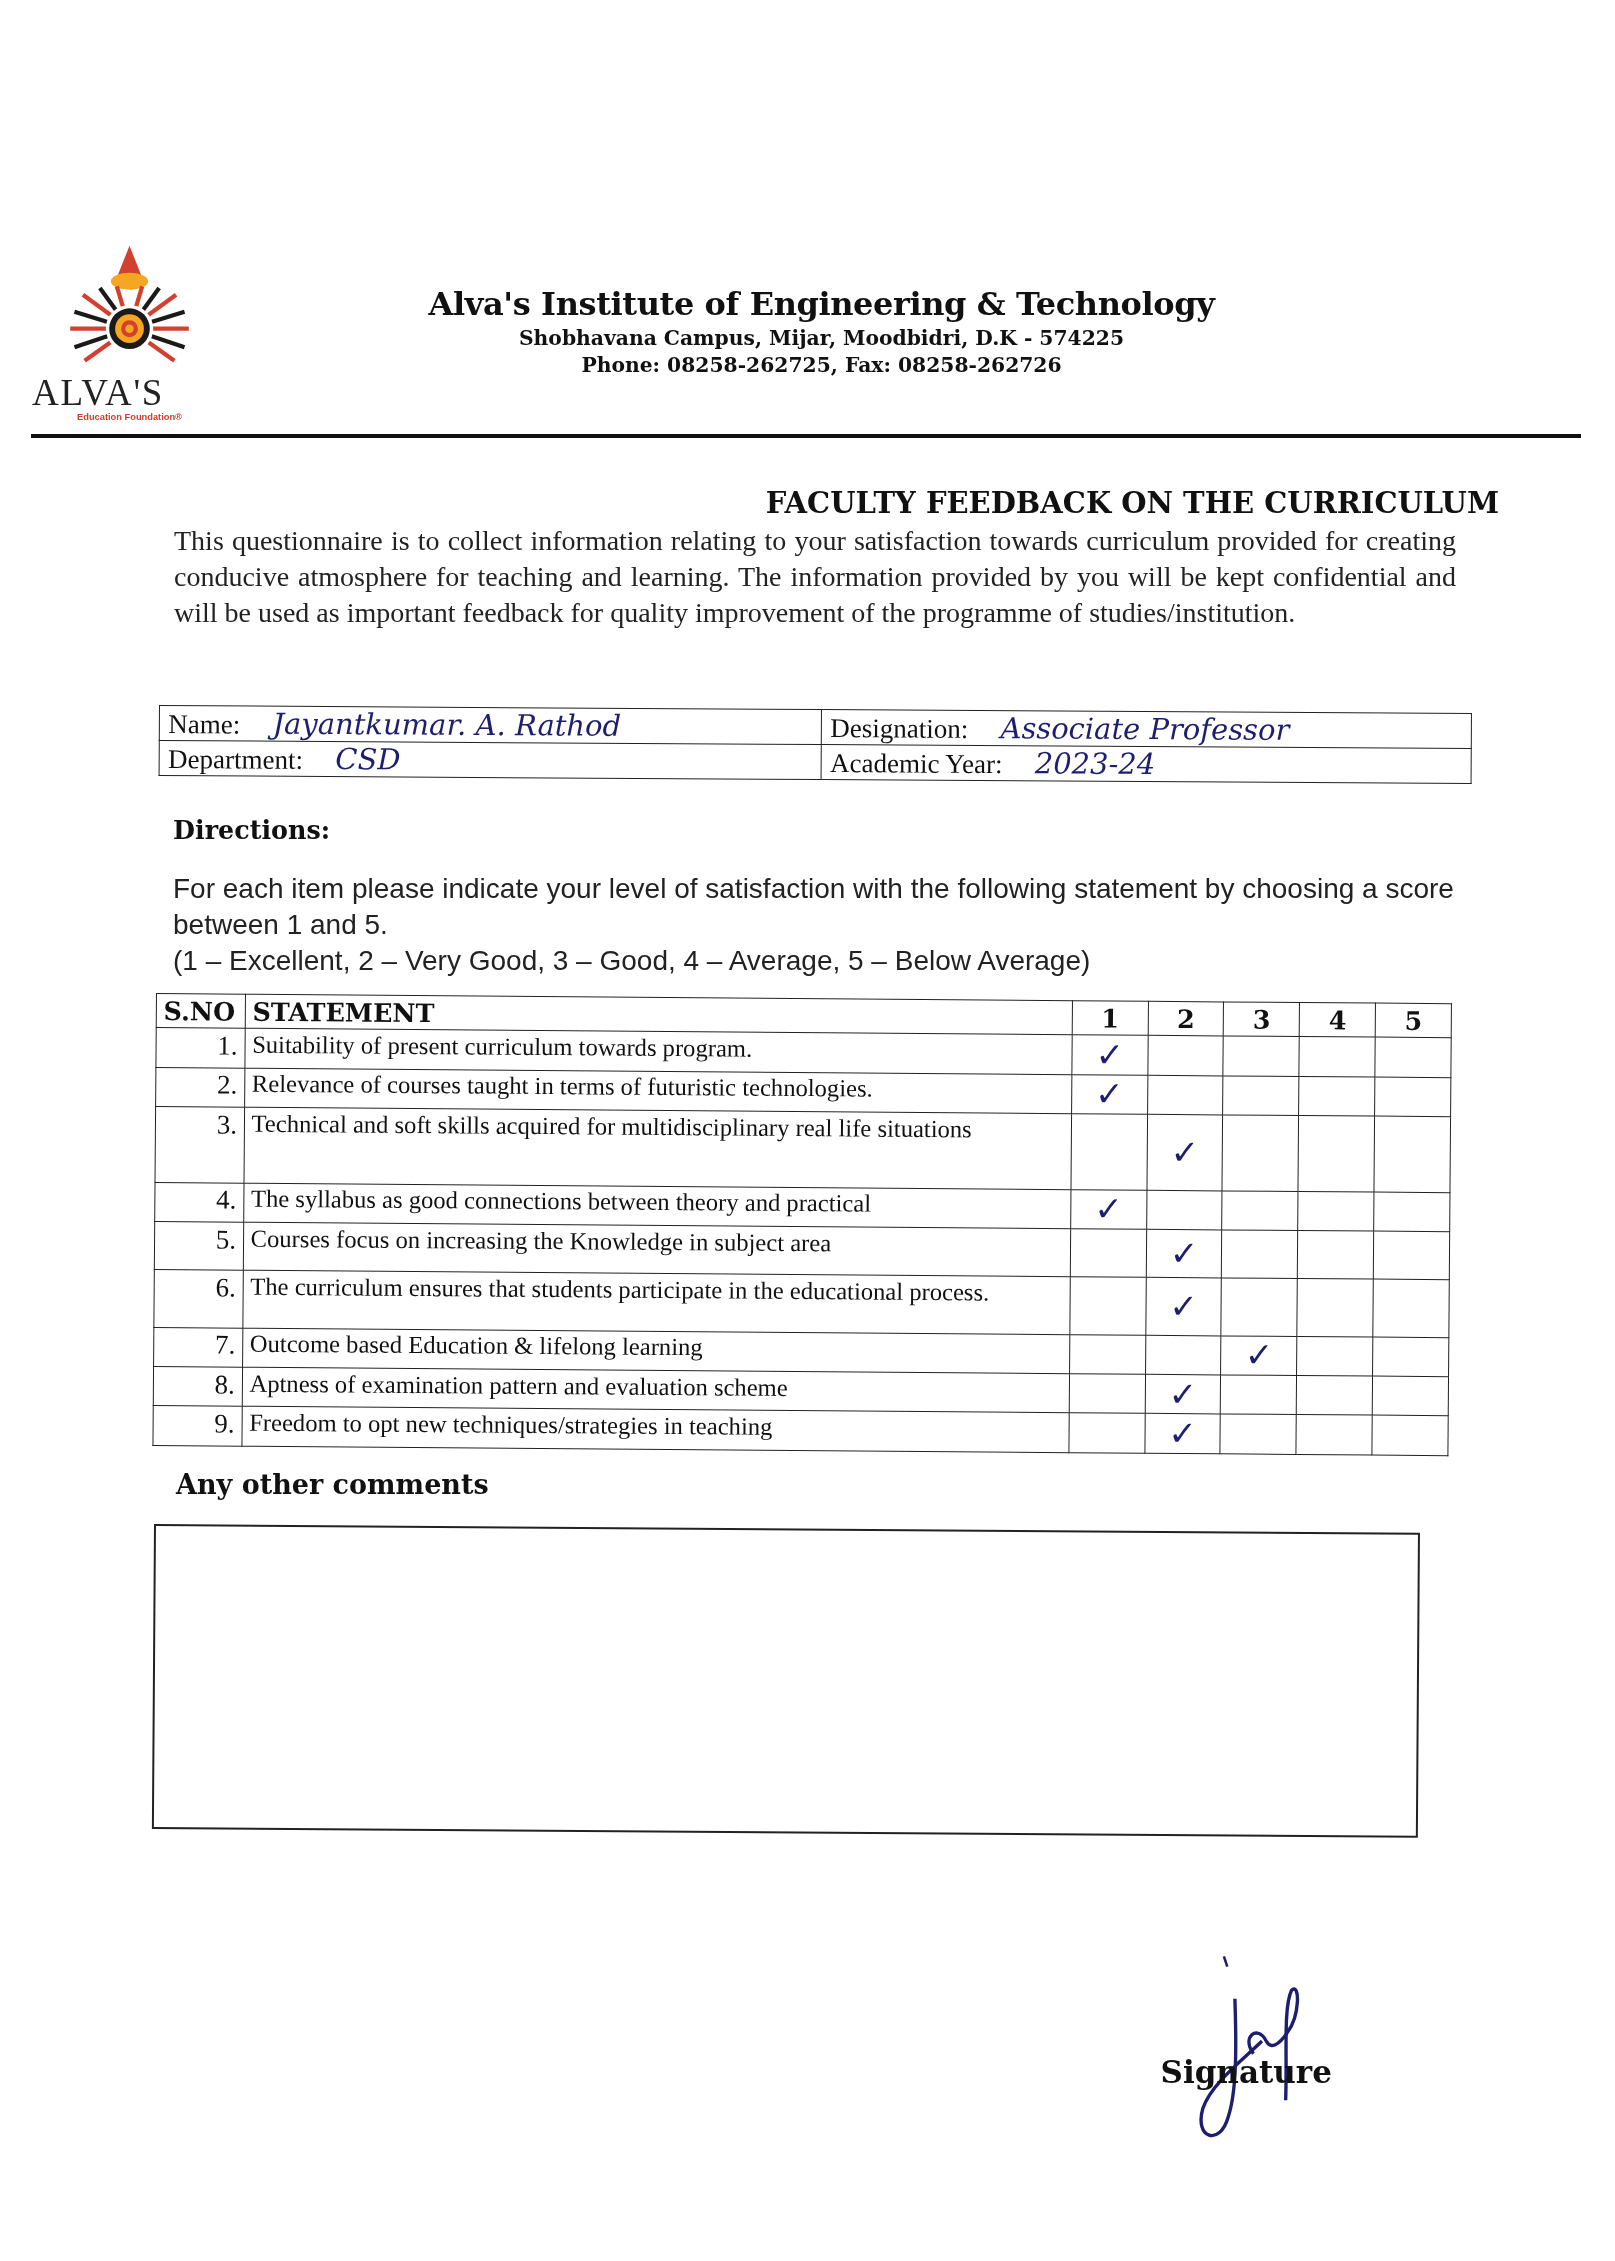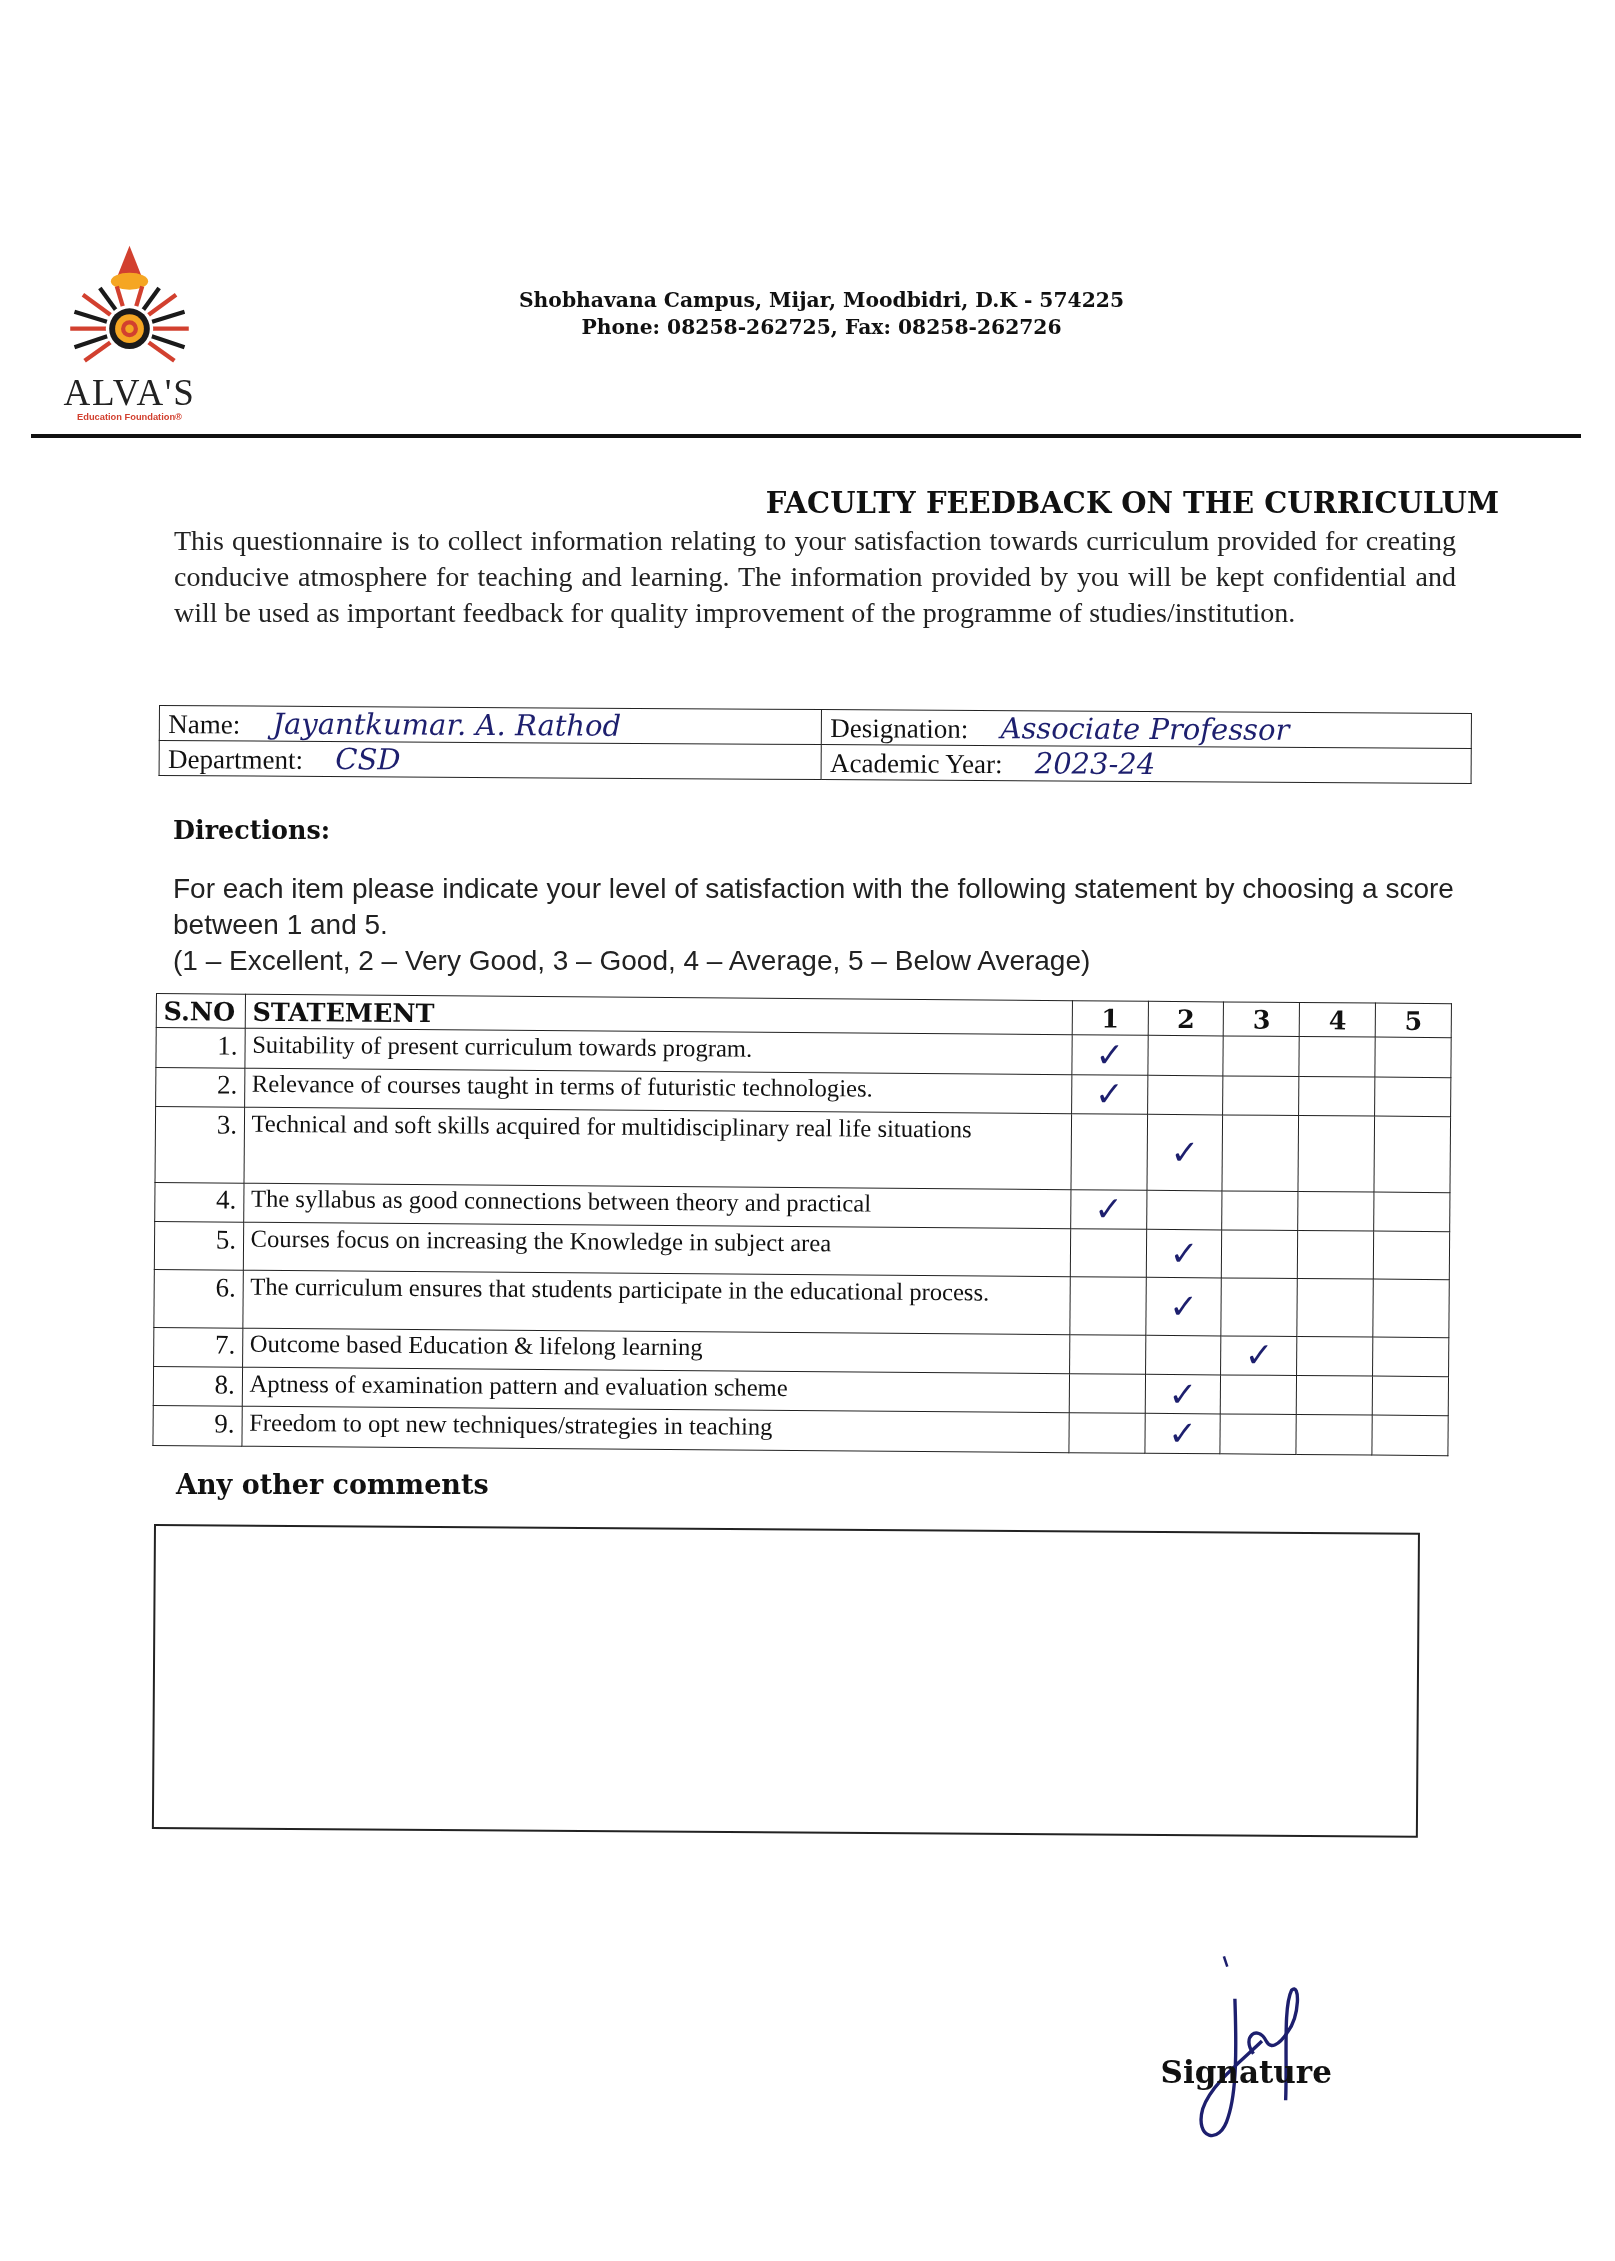--- a/index.html
+++ b/index.html
@@ -1,20 +1,20 @@
 <!DOCTYPE html>
 <html style="font-size:13.6px"><head>
 <meta charset="utf-8">
 <style>
   html, body { margin: 0; padding: 0; background: #ffffff; }
   body { width: 1616px; height: 2261px; position: relative; overflow: hidden; font-family: "DejaVu Serif", serif; color: #111; }
   .abs { position: absolute; }
   
   .logo { left: 32px; top: 244px; width: 195px; height: 180px; }
-  .logo-word { position: absolute; left: 0; top: 127px; width: 195px; text-align: center; font-family: "Liberation Serif", serif; font-size: 37px; letter-spacing: 1.7px; color: #222; font-weight: normal; }
+  .logo-word { position: absolute; left: 0; top: 127px; width: 195px; text-align: left; font-family: "Liberation Serif", serif; font-size: 37px; letter-spacing: 1.7px; color: #222; font-weight: normal; }
   .logo-sub { position: absolute; left: 0; top: 168px; width: 195px; text-align: center; font-family: Liberation Sans, sans-serif; font-size: 9.3px; color: #d2402f; font-weight: bold; }
   .inst { left: 271px; top: 285px; width: 1101px; text-align: center; }
   .inst-name { font-family: "DejaVu Serif", serif; font-weight: bold; font-size: 32px; letter-spacing: -0.4px; }
   .inst-addr { font-family: "DejaVu Serif", serif; font-weight: bold; font-size: 20.3px; margin-top: 3px; }
   .inst-phone { font-family: "DejaVu Serif", serif; font-weight: bold; font-size: 20.3px; margin-top: 3.4px; }
   .rule { left: 30.5px; top: 434px; width: 1550px; height: 4.2px; background: #111; }
   .title { left: 127px; top: 486px; width: 1372px; text-align: right; font-weight: bold; font-size: 29px; }
   .intro { left: 174px; top: 523px; width: 1282px; font-family: "Liberation Serif", serif; font-size: 28px; line-height: 36px; text-align: justify; color: #222; }
   
   .info { left: 159px; top: 705px; width: 1313px; border-collapse: collapse; font-family: "Liberation Serif", serif; font-size: 27px; transform: rotate(0.35deg); transform-origin: left top; }
@@ -64,20 +64,21 @@
     <circle cx="115" cy="100" r="24" fill="#1a1a1a"></circle>
     <circle cx="115" cy="100" r="17" fill="#f5a623"></circle>
     <circle cx="115" cy="100" r="10" fill="#d2402f"></circle>
     <circle cx="115" cy="100" r="5" fill="#f5a623"></circle>
   </svg>
   <div class="logo-word">ALVA'S</div>
   <div class="logo-sub">Education Foundation®</div>
 </div>
 
 <div class="abs inst">
+  <div class="inst-name">Alva's Institute of Engineering &amp; Technology</div>
   <div class="inst-addr">Shobhavana Campus, Mijar, Moodbidri, D.K - 574225</div>
   <div class="inst-phone">Phone: 08258-262725, Fax: 08258-262726</div>
 </div>
 <div class="abs rule"></div>
 
 <div class="abs title">FACULTY FEEDBACK ON THE CURRICULUM</div>
 <div class="abs intro">This questionnaire is to collect information relating to your satisfaction towards curriculum provided for creating conducive atmosphere for teaching and learning. The information provided by you will be kept confidential and will be used as important feedback for quality improvement of the programme of studies/institution.</div>
 
 <table class="abs info">
   <tbody>

